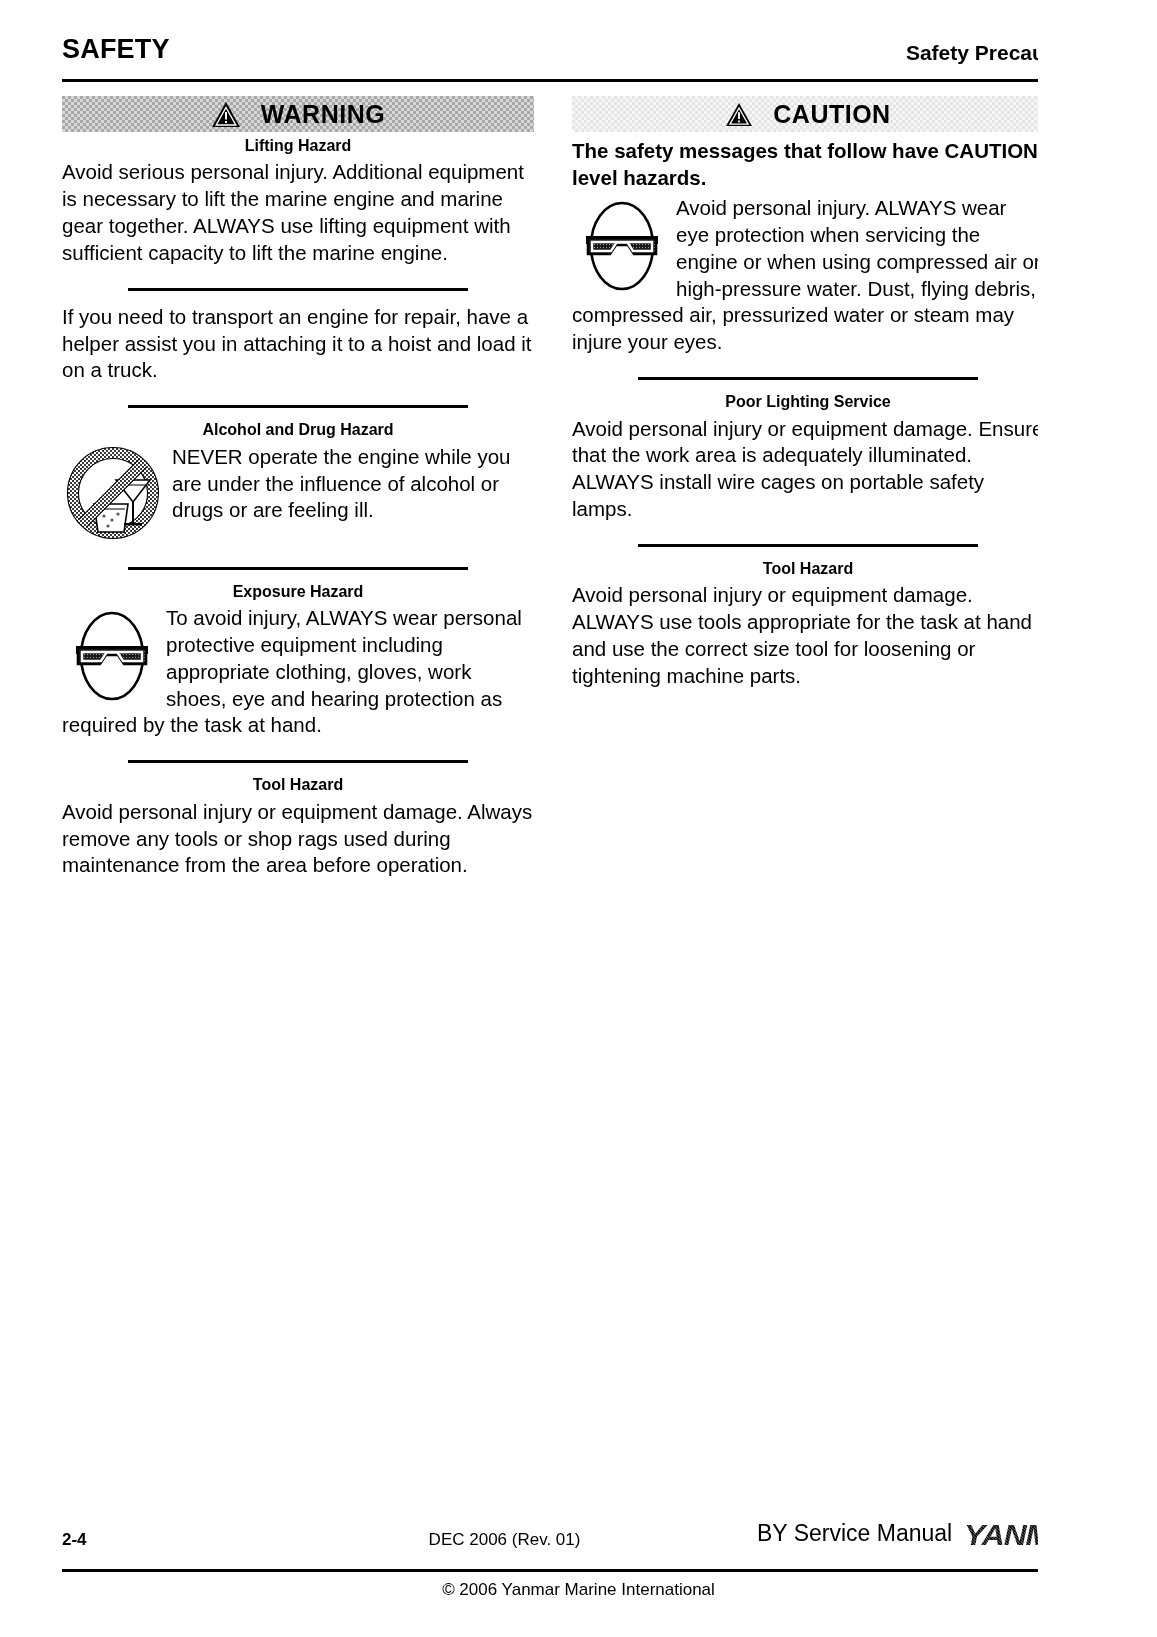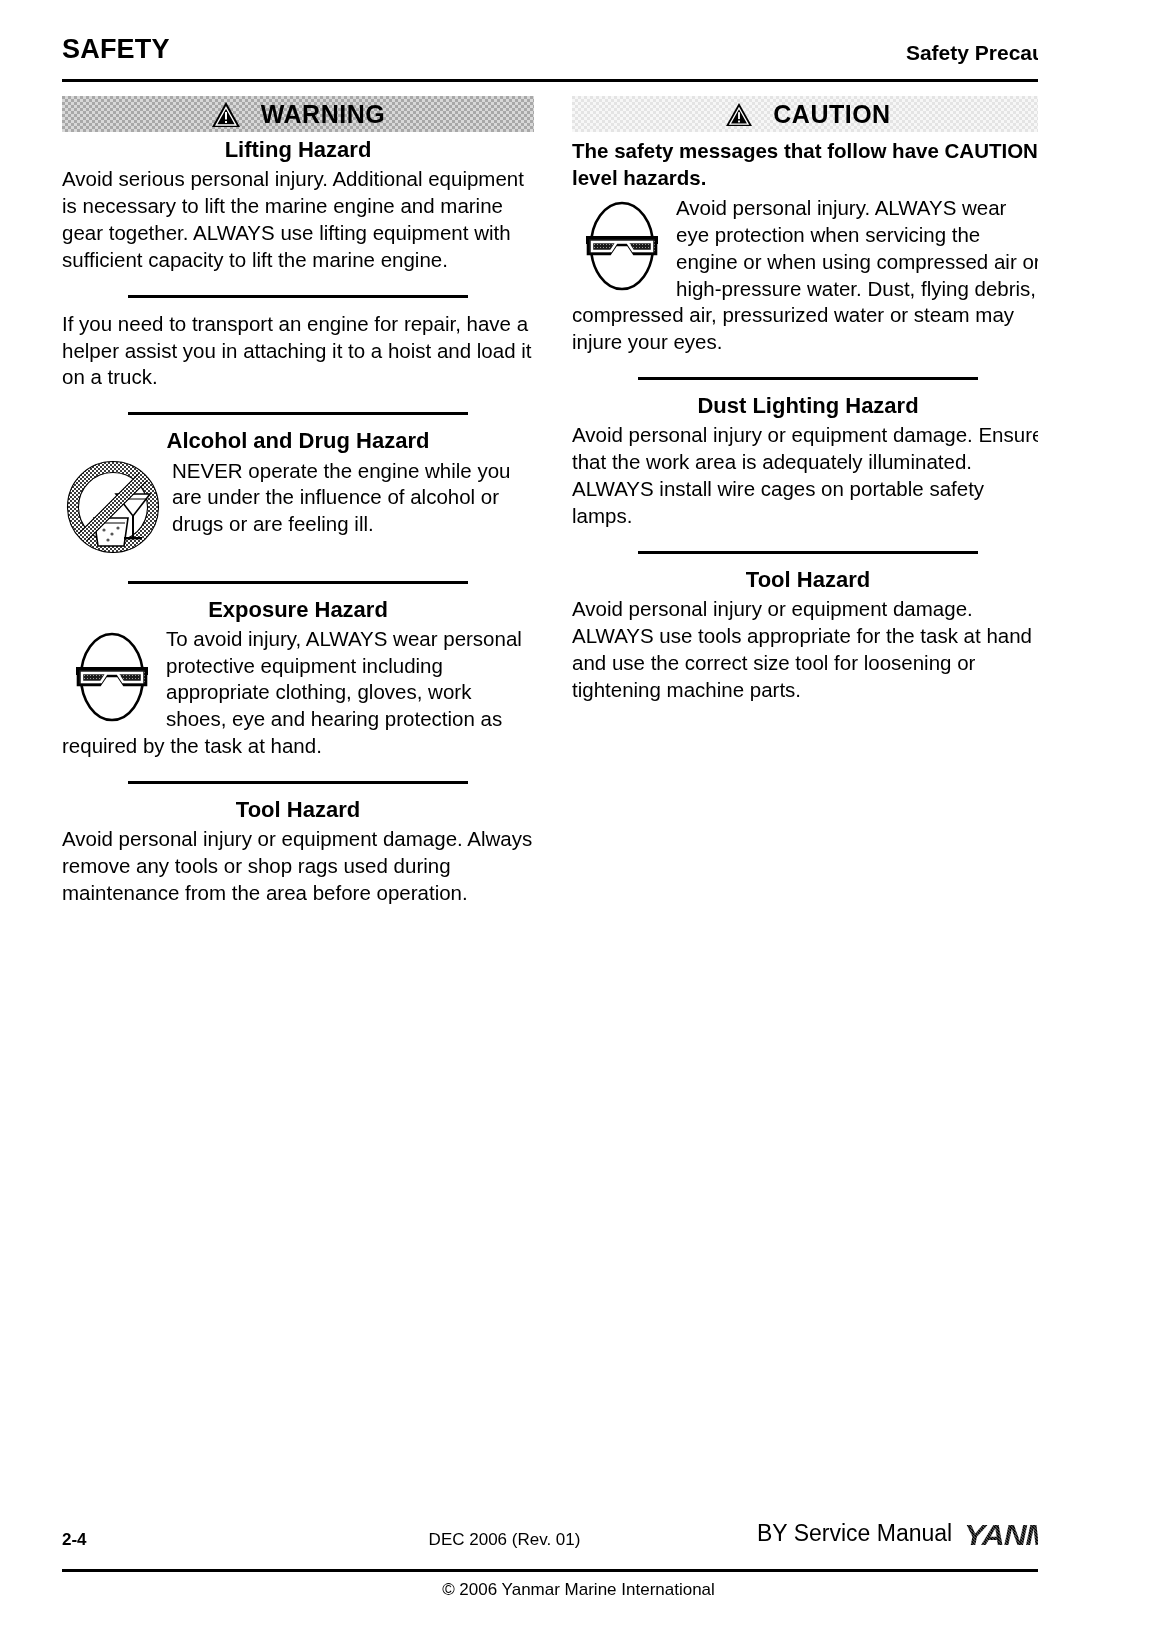--- a/index.html
+++ b/index.html
@@ -98,21 +98,21 @@
     font-size: 25px;
     font-weight: bold;
     letter-spacing: 0.5px;
     line-height: 1;
   }
   .tri-icon { display: block; }
 
   
   .hazard-title {
     text-align: center;
-    font-size: 22px;
+    font-size: 16px;
     font-weight: bold;
     margin: 4px 0 4px 0;
     line-height: 1.15;
   }
   .lead-bold {
     font-size: 20.5px;
     font-weight: bold;
     line-height: 1.32;
     margin: 3px 0 4px 0;
   }
@@ -340,21 +340,21 @@
             <path d="M5 38 L75 38 L75 44 L5 44 Z" fill="#ffffff" stroke="#000" stroke-width="2"></path>
             <path d="M6 39 L74 39 L74 55 L52 55 L46 46 L34 46 L28 55 L6 55 Z" fill="url(#lensMeshR)" stroke="#000" stroke-width="2.6"></path>
             <path d="M10 43 L70 43 L70 52 L51 52 L45.5 43.5 L34.5 43.5 L29 52 L10 52 Z" fill="none" stroke="#ffffff" stroke-width="2.4"></path>
           </svg>
         </span>
         <p class="wrap-text">Avoid personal injury. ALWAYS wear eye protection when servicing the engine or when using compressed air or high-pressure water. Dust, flying debris, compressed air, pressurized water or steam may injure your eyes.</p>
       </div>
 
       <div class="divider"></div>
 
-      <div class="hazard-title">Dust Lighting Hazard</div>
+      <div class="hazard-title">Poor Lighting Service</div>
       <p class="body">Avoid personal injury or equipment damage. Ensure that the work area is adequately illuminated. ALWAYS install wire cages on portable safety lamps.</p>
 
       <div class="divider"></div>
 
       <div class="hazard-title">Tool Hazard</div>
       <p class="body">Avoid personal injury or equipment damage. ALWAYS use tools appropriate for the task at hand and use the correct size tool for loosening or tightening machine parts.</p>
 
     </div>
   </div>
 

